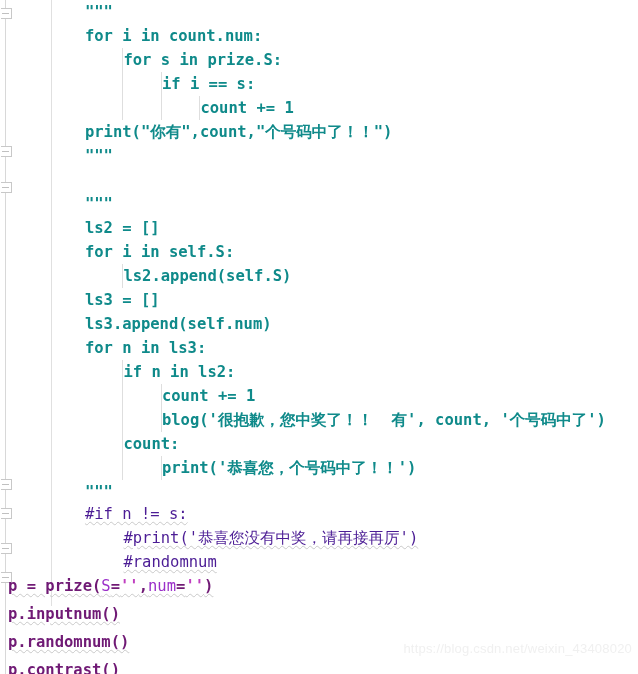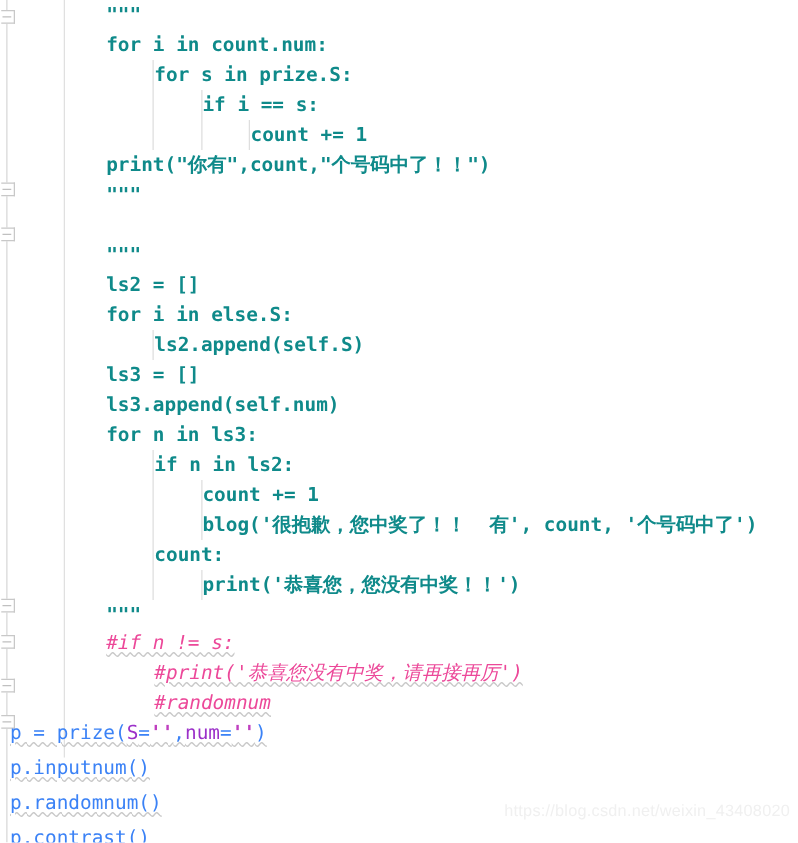--- a/index.html
+++ b/index.html
@@ -73,24 +73,24 @@
     width: 638px;
     height: 24px;
     line-height: 24px;
     white-space: pre;
     font-size: 15.5px;
     letter-spacing: 0px;
   }
   .tok { white-space: pre; }
 
   .c-str      { color: #0f8a8a; font-weight: bold; }
-  .c-plain    { color: #3b82f6; }
+  .c-plain    { color: #701a75; font-weight: bold; }
   .c-kwarg    { color: #9b30c9; }
   .c-lit      { color: #c03fc0; font-weight: bold; }
-  .c-comment  { color: #ec4899; font-style: italic; }
+  .c-comment  { color: #4c1d95; }
 
   .squiggle {
     text-decoration: underline;
     text-decoration-style: wavy;
     text-decoration-color: #c9c9c9;
     text-decoration-thickness: 1px;
     text-underline-offset: 2px;
   }
 
   
@@ -144,30 +144,30 @@
     <div id="code-lines">
         <div class="line" style="top: 0px; padding-left: 84.96px;"><span class="tok c-str">"""</span></div>
         <div class="line" style="top: 24px; padding-left: 84.96px;"><span class="tok c-str">for i in count.num:</span></div>
         <div class="line" style="top: 48px; padding-left: 123.44px;"><span class="tok c-str">for s in prize.S:</span></div>
         <div class="line" style="top: 72px; padding-left: 161.92px;"><span class="tok c-str">if i == s:</span></div>
         <div class="line" style="top: 96px; padding-left: 200.4px;"><span class="tok c-str">count += 1</span></div>
         <div class="line" style="top: 120px; padding-left: 84.96px;"><span class="tok c-str">print("你有",count,"个号码中了！！")</span></div>
         <div class="line" style="top: 144px; padding-left: 84.96px;"><span class="tok c-str">"""</span></div>
         <div class="line" style="top: 192px; padding-left: 84.96px;"><span class="tok c-str">"""</span></div>
         <div class="line" style="top: 216px; padding-left: 84.96px;"><span class="tok c-str">ls2 = []</span></div>
-        <div class="line" style="top: 240px; padding-left: 84.96px;"><span class="tok c-str">for i in else.S:</span></div>
+        <div class="line" style="top: 240px; padding-left: 84.96px;"><span class="tok c-str">for i in self.S:</span></div>
         <div class="line" style="top: 264px; padding-left: 123.44px;"><span class="tok c-str">ls2.append(self.S)</span></div>
         <div class="line" style="top: 288px; padding-left: 84.96px;"><span class="tok c-str">ls3 = []</span></div>
         <div class="line" style="top: 312px; padding-left: 84.96px;"><span class="tok c-str">ls3.append(self.num)</span></div>
         <div class="line" style="top: 336px; padding-left: 84.96px;"><span class="tok c-str">for n in ls3:</span></div>
         <div class="line" style="top: 360px; padding-left: 123.44px;"><span class="tok c-str">if n in ls2:</span></div>
         <div class="line" style="top: 384px; padding-left: 161.92px;"><span class="tok c-str">count += 1</span></div>
         <div class="line" style="top: 408px; padding-left: 161.92px;"><span class="tok c-str">blog('很抱歉，您中奖了！！  有', count, '个号码中了')</span></div>
         <div class="line" style="top: 432px; padding-left: 123.44px;"><span class="tok c-str">count:</span></div>
-        <div class="line" style="top: 456px; padding-left: 161.92px;"><span class="tok c-str">print('恭喜您，您没有中奖！！')</span></div>
+        <div class="line" style="top: 456px; padding-left: 161.92px;"><span class="tok c-str">print('恭喜您，个号码中了！！')</span></div>
         <div class="line" style="top: 480px; padding-left: 84.96px;"><span class="tok c-str">"""</span></div>
         <div class="line" style="top: 502px; padding-left: 84.96px;"><span class="tok c-comment squiggle">#if n != s:</span></div>
         <div class="line" style="top: 526px; padding-left: 123.44px;"><span class="tok c-comment squiggle">#print('恭喜您没有中奖，请再接再厉')</span></div>
         <div class="line" style="top: 550px; padding-left: 123.44px;"><span class="tok c-comment squiggle">#randomnum</span></div>
         <div class="line" style="top: 574px; padding-left: 8px;"><span class="squiggle"><span class="tok c-plain">p = prize(</span><span class="tok c-kwarg">S</span><span class="tok c-plain">=</span><span class="tok c-lit">''</span><span class="tok c-plain">,</span><span class="tok c-kwarg">num</span><span class="tok c-plain">=</span><span class="tok c-lit">''</span><span class="tok c-plain">)</span></span></div>
         <div class="line" style="top: 602px; padding-left: 8px;"><span class="squiggle"><span class="tok c-plain">p.inputnum()</span></span></div>
         <div class="line" style="top: 630px; padding-left: 8px;"><span class="squiggle"><span class="tok c-plain">p.randomnum()</span></span></div>
         <div class="line" style="top: 658px; padding-left: 8px;"><span class="squiggle"><span class="tok c-plain">p.contrast()</span></span></div>
       </div>
   </div>

